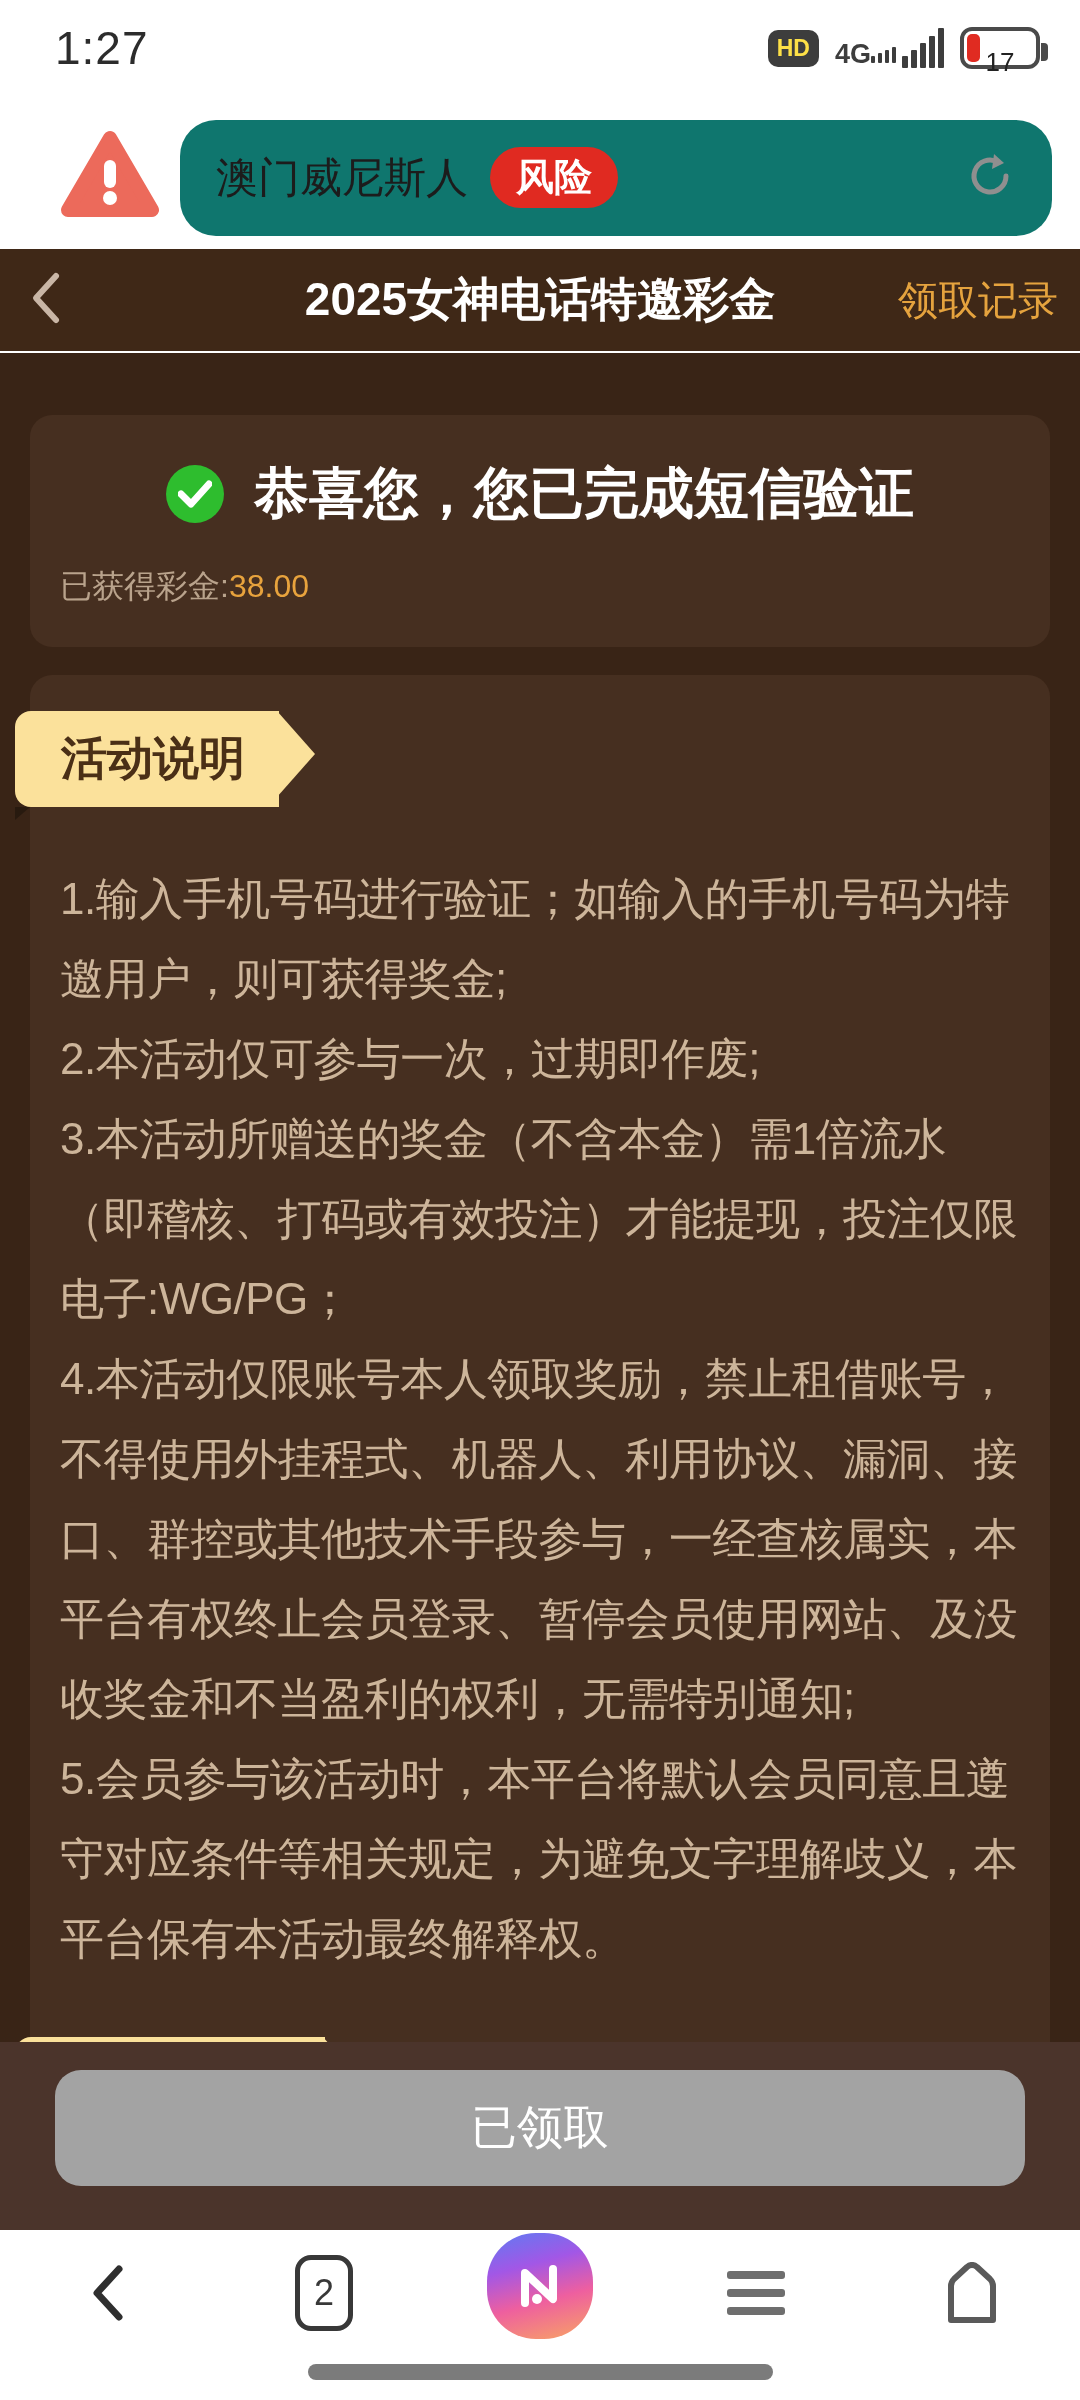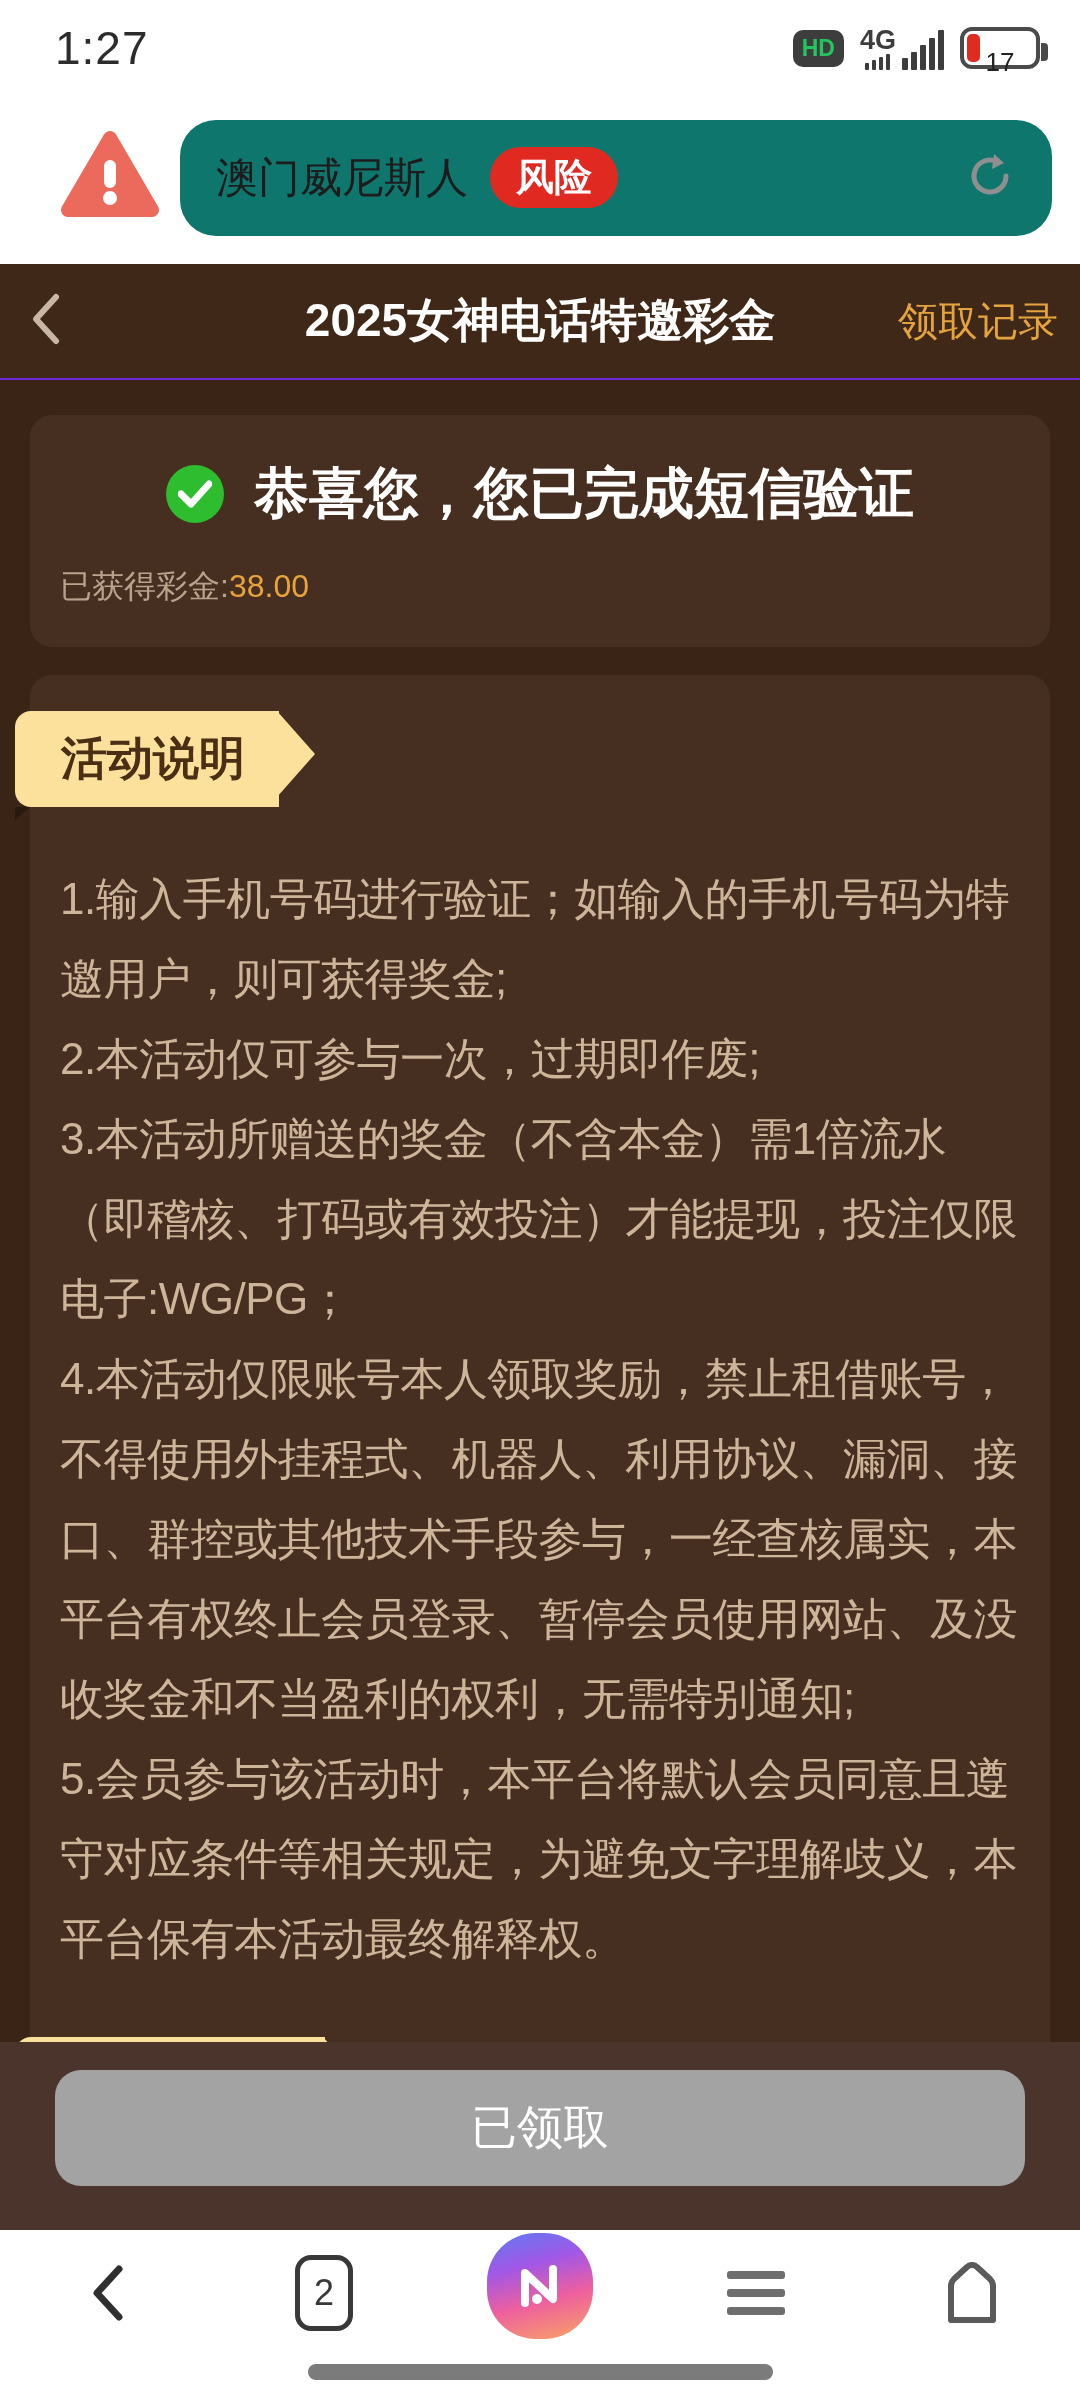--- a/index.html
+++ b/index.html
@@ -5,24 +5,24 @@
   * { margin:0; padding:0; box-sizing:border-box; }
   html,body { width:1080px; height:2400px; overflow:hidden;
     font-family:"Liberation Sans","DejaVu Sans",sans-serif; background:#392416; }
 
   
   .status-bar { position:absolute; top:0; left:0; width:1080px; height:90px;
     background:#ffffff; display:flex; align-items:center; justify-content:space-between;
     padding:6px 40px 0 55px; }
   .time { font-size:46px; color:#2c2c2c; letter-spacing:1px; }
   .status-icons { display:flex; align-items:center; gap:16px; }
-  .hd-badge { background:#3d3d3d; color:#22c55e; font-size:23px; font-weight:bold;
+  .hd-badge { background:#3d3d3d; color:#fde047; font-size:23px; font-weight:bold;
     border-radius:10px; padding:7px 9px; line-height:1; }
   .net-wrap { display:flex; align-items:flex-end; gap:6px; }
-  .net-col { display:flex; flex-direction:column; align-items:center; line-height:1; }
+  .net-col { display:flex; flex-direction:row; align-items:center; line-height:1; }
   .net-4g { font-size:27px; font-weight:bold; color:#3d3d3d; }
   .mini-bars, .sig-bars { display:flex; align-items:flex-end; gap:3px; }
   .mini-bars span { width:4px; background:#3d3d3d; border-radius:1px; }
   .sig-bars span { width:6px; background:#3d3d3d; border-radius:1px; }
   .battery { position:relative; width:80px; height:42px; border:4px solid #4a4a4a;
     border-radius:12px; display:flex; align-items:center; justify-content:center; }
   .battery-fill { position:absolute; left:3px; top:3px; bottom:3px; width:13px;
     background:#e02b21; border-radius:5px; }
   .battery-num { font-size:26px; color:#222; position:relative; z-index:1;margin-top:28px; }
   .battery-nub { position:absolute; right:-12px; top:12px; width:7px; height:18px;
@@ -33,22 +33,22 @@
     background:#ffffff; display:flex; align-items:center; }
   .warn-tri { margin-left:60px; flex:0 0 auto; }
   .url-pill { margin-left:20px; width:872px; height:116px; background:#0f766e;
     border-radius:36px; display:flex; align-items:center; padding:0 36px; }
   .url-text { font-size:42px; color:#1c1c1c; }
   .risk-badge { margin-left:22px; background:#e02a21; color:#fff; font-size:38px;
     font-weight:bold; border-radius:34px; padding:10px 26px; line-height:1.1; }
   .refresh { margin-left:auto; }
 
   
-  .app-header { position:absolute; top:264px; left:0; width:1080px; height:116px;
-    background:#3f2817; border-bottom:2px solid #6d28d9;
+  .app-header { position:absolute; top:249px; left:0; width:1080px; height:104px;
+    background:#3f2817; border-bottom:2px solid #ffffff;
     display:flex; align-items:center; }
   .back-chevron { margin-left:28px; }
   .header-title { position:absolute; left:0; right:0; text-align:center;
     font-size:46px; font-weight:bold; color:#ffffff; }
   .header-action { position:absolute; right:22px; font-size:40px; color:#e5a33e; }
 
   
   .page-content { position:absolute; top:387px; left:0; width:1080px; height:1655px;
     background:#392416; overflow:hidden; }
   .card { margin:28px 30px 0 30px; background:#462f20; border-radius:22px; }

